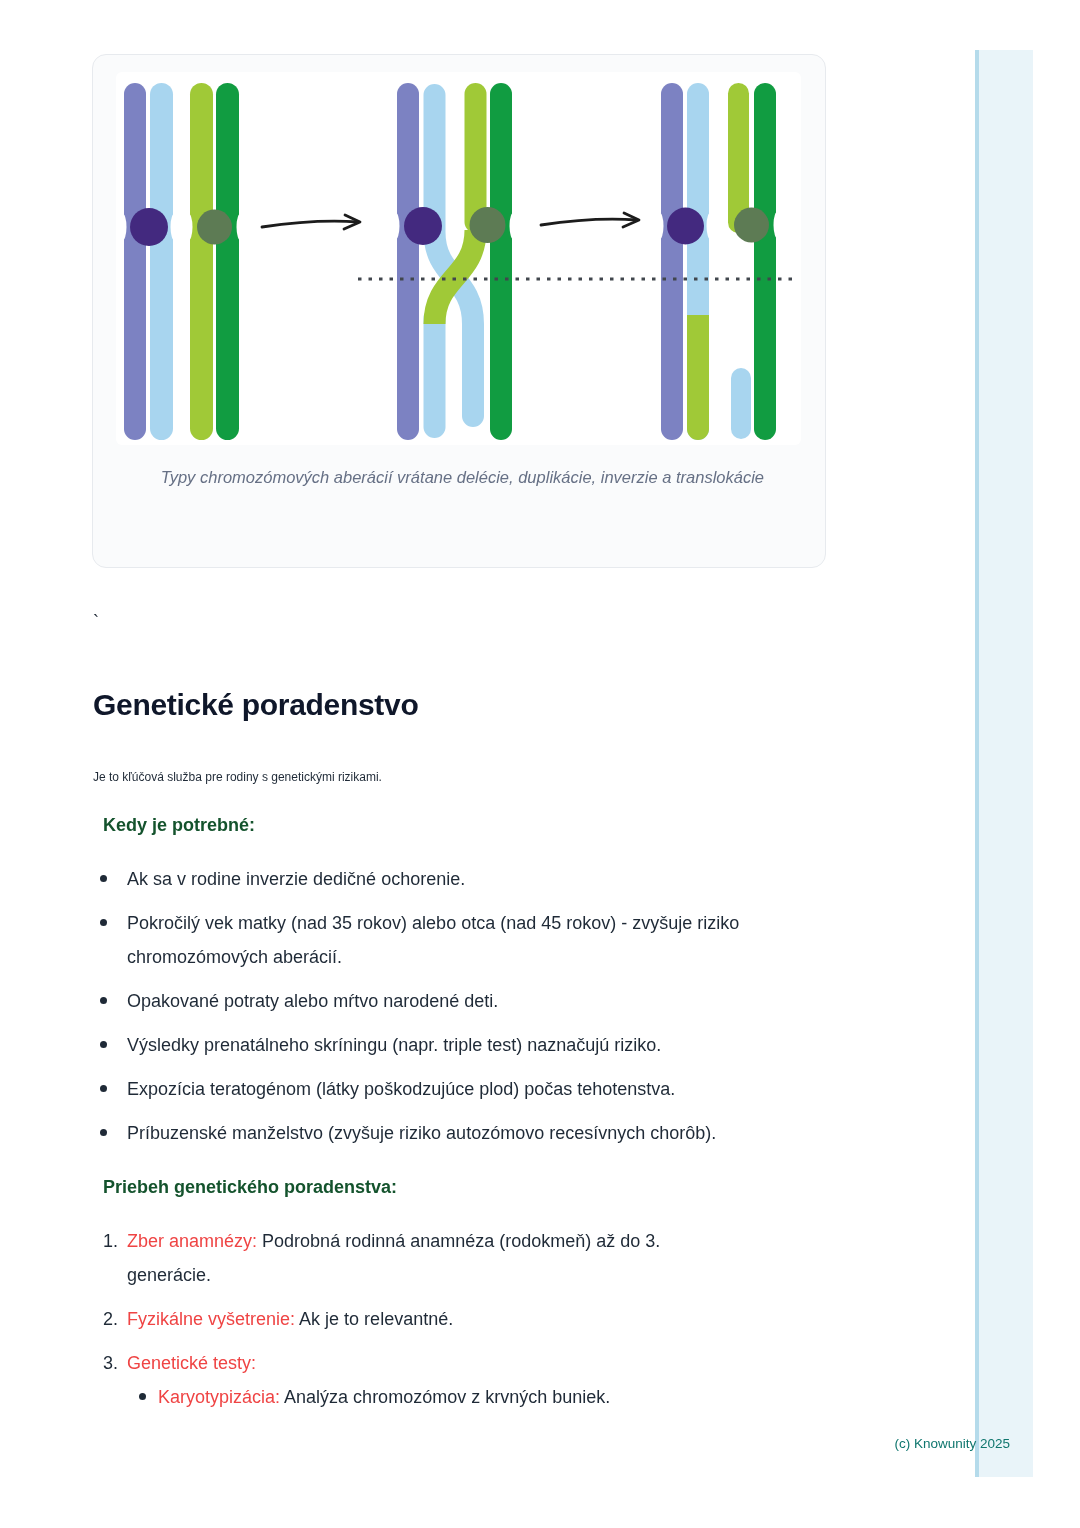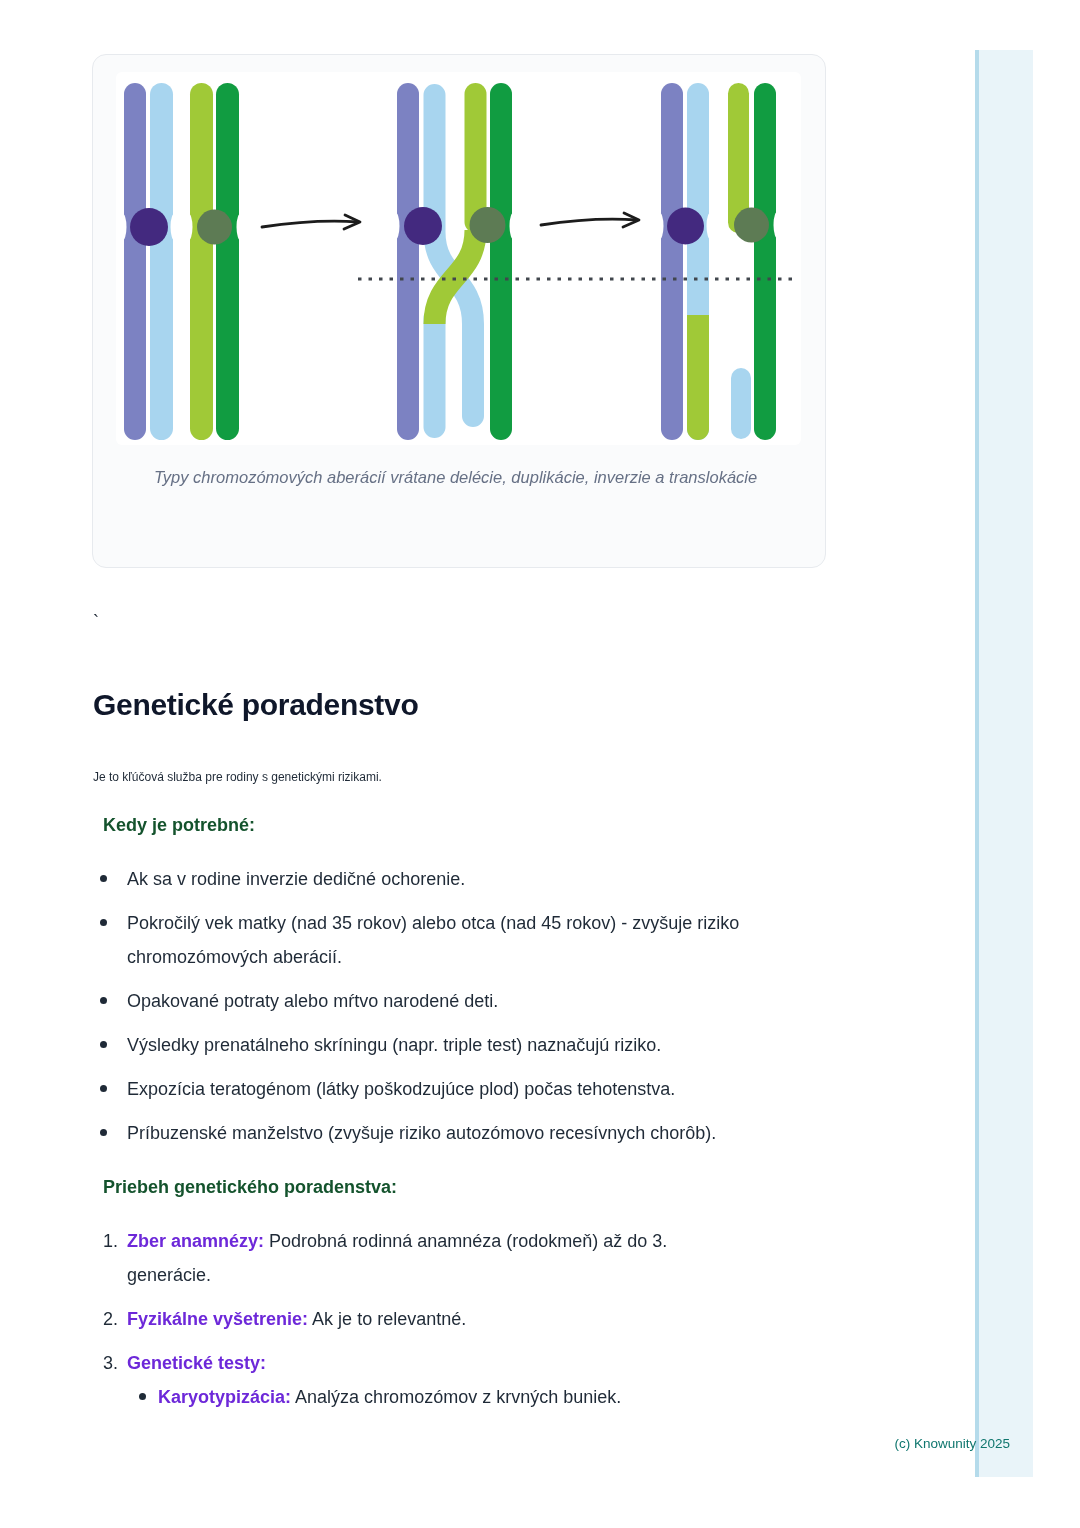--- a/index.html
+++ b/index.html
@@ -7,41 +7,41 @@
         font-family:"Liberation Sans","DejaVu Sans",sans-serif;color:#1f2a37;}
 
   
   .stripe{position:absolute;left:975px;top:50px;width:54px;height:1427px;
           background:#e9f4f9;border-left:4px solid #b5dbeb;}
 
   
   .card{position:absolute;left:92px;top:54px;width:734px;height:514px;
         background:#fafbfc;border:1.5px solid #e7eaee;border-radius:14px;box-sizing:border-box;}
   .fig-wrap{position:absolute;left:23px;top:17px;width:685px;height:373px;background:#ffffff;border-radius:6px;}
-  .caption{position:absolute;left:0;right:0;top:408px;text-align:left;}
+  .caption{position:absolute;left:0;right:0;top:408px;text-align:right;}
   .caption div{max-width:610px;margin:0 auto;font-style:italic;font-size:16.5px;line-height:28px;color:#667085;}
 
   
   .stray{position:absolute;left:93px;top:612px;font-size:18px;color:#1f2a37;}
   h2.title{position:absolute;left:93px;top:687px;margin:0;font-size:30px;line-height:36px;
            font-weight:700;letter-spacing:-0.3px;}
   .intro{position:absolute;left:93px;top:748px;width:722px;font-size:12px;line-height:34px;}
   .subhead{position:absolute;left:103px;margin:0;font-size:18px;line-height:34px;font-weight:700;color:#14532d;}
   .subhead.when{top:808px;}
   .subhead.process{top:1170px;}
 
   ul.risks{position:absolute;left:93px;top:862px;width:722px;margin:0;padding:0;list-style:none;}
   ul.risks>li{position:relative;padding-left:34px;margin:0 0 10px 0;font-size:18px;line-height:34px;}
   .dot{position:absolute;left:7px;top:13px;width:7px;height:7px;border-radius:50%;background:#1f2a37;}
 
   ol.steps{position:absolute;left:93px;top:1224px;width:722px;margin:0;padding:0;list-style:none;}
   ol.steps>li{position:relative;padding-left:34px;padding-right:90px;margin:0 0 10px 0;
               font-size:18px;line-height:34px;box-sizing:border-box;}
   .num{position:absolute;left:10px;top:0;font-size:18px;line-height:34px;}
-  b{font-weight:700;color:#6d28d9;}
+  b{font-weight:400;color:#ef4444;}
 
   ul.sub{margin:0;padding:0;list-style:none;}
   ul.sub>li{position:relative;padding-left:31px;font-size:18px;line-height:34px;}
   ul.sub .dot{left:12px;}
 
   .footer{position:absolute;top:1436px;right:70px;font-size:13.5px;color:#0f766e;}
 </style>
 </head>
 <body>
 

